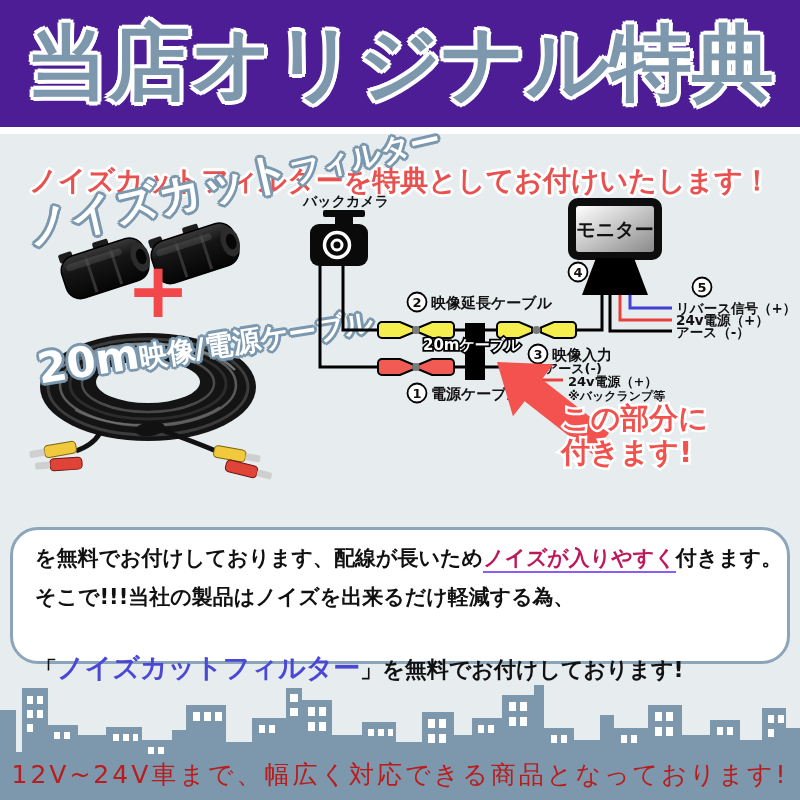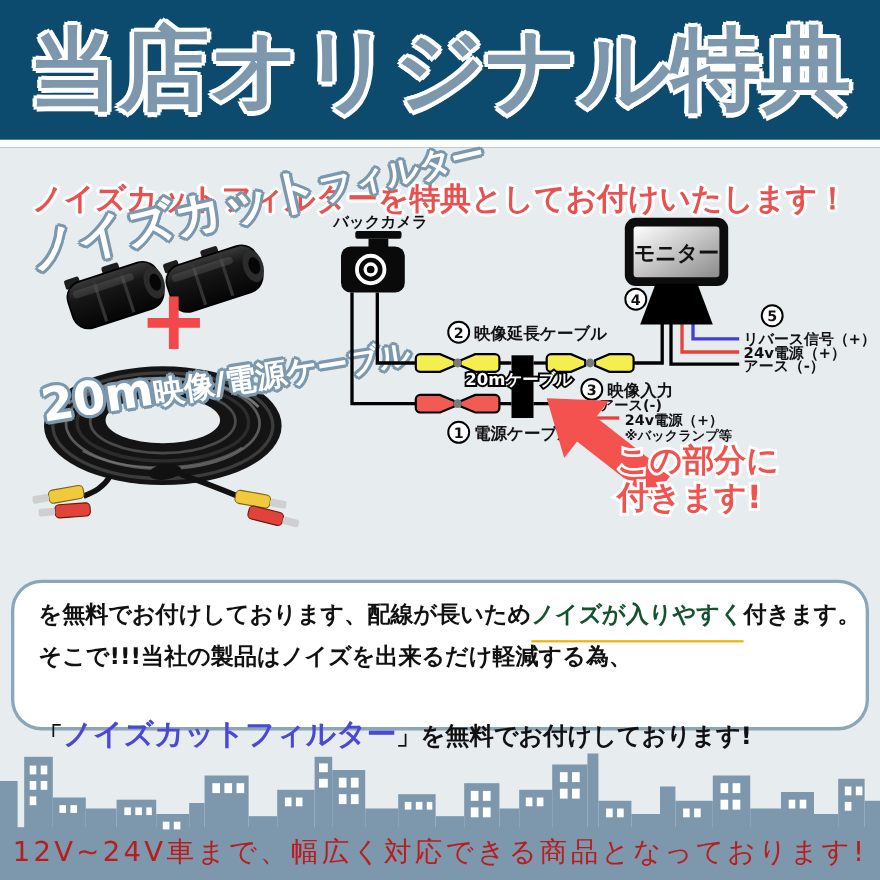--- a/index.html
+++ b/index.html
@@ -1,20 +1,20 @@
 <!DOCTYPE html>
 <html><head>
 <meta charset="utf-8">
 <style>
   html,body{margin:0;padding:0;}
   body{font-family:"DejaVu Sans",sans-serif;}
   .page{position:relative;width:800px;height:800px;background:#e7ecef;overflow:hidden;}
 
   
-  .header-band{position:absolute;left:0;top:0;width:800px;height:127px;background:#0c4a6e;
+  .header-band{position:absolute;left:0;top:0;width:800px;height:127px;background:#4c1d95;
     border-bottom:7px solid #ffffff;display:flex;align-items:center;justify-content:center;}
   .header-title{font-size:82px;font-weight:bold;color:#7d97ac;letter-spacing:0px;white-space:nowrap;
     text-shadow:-4px 0 0 #fff,4px 0 0 #fff,0 -4px 0 #fff,0 4px 0 #fff,
                 -3px -3px 0 #fff,3px -3px 0 #fff,-3px 3px 0 #fff,3px 3px 0 #fff;}
 
   
   .subheader{position:absolute;left:0;top:138px;width:800px;text-align:center;
     font-size:28px;font-weight:bold;color:#e8514f;white-space:nowrap;
     text-shadow:-3px 0 0 #fff,3px 0 0 #fff,0 -3px 0 #fff,0 3px 0 #fff,
                 -2px -2px 0 #fff,2px -2px 0 #fff,-2px 2px 0 #fff,2px 2px 0 #fff;margin-top:24px;}
@@ -43,21 +43,21 @@
   
   .question{position:absolute;left:0;top:483px;width:800px;text-align:center;
     font-size:29px;font-weight:bold;color:#7d99af;white-space:nowrap;
     text-shadow:-3px 0 0 #fff,3px 0 0 #fff,0 -3px 0 #fff,0 3px 0 #fff,
                 -2px -2px 0 #fff,2px -2px 0 #fff,-2px 2px 0 #fff,2px 2px 0 #fff;}
 
   
   .explain-box{position:absolute;left:10px;top:527px;width:780px;height:137px;box-sizing:border-box;
     background:#ffffff;border:3px solid #8ba6ba;border-radius:28px;padding:14px 22px 0 22px;}
   .explain-box p{margin:0 0 11px 0;font-size:21px;font-weight:600;color:#111;line-height:1.35;white-space:nowrap;}
-  .explain-box .red{color:#14532d;border-bottom:2px solid #eab308;padding-bottom:12px;}
+  .explain-box .red{color:#be185d;border-bottom:2px solid #8b5cf6;padding-bottom:1px;}
   .explain-box .blue{color:#4b48d6;font-size:27px;font-weight:600;}
   .explain-box .l3{font-size:22px;margin-top:38px;}
 
   
   .skyline{position:absolute;left:0;top:680px;width:800px;height:120px;}
   .footer-text{position:absolute;left:0;top:758px;width:800px;text-align:center;
     font-size:25px;color:#b91c1c;letter-spacing:3px;white-space:nowrap;font-weight:400;}
 </style>
 </head>
 <body>

